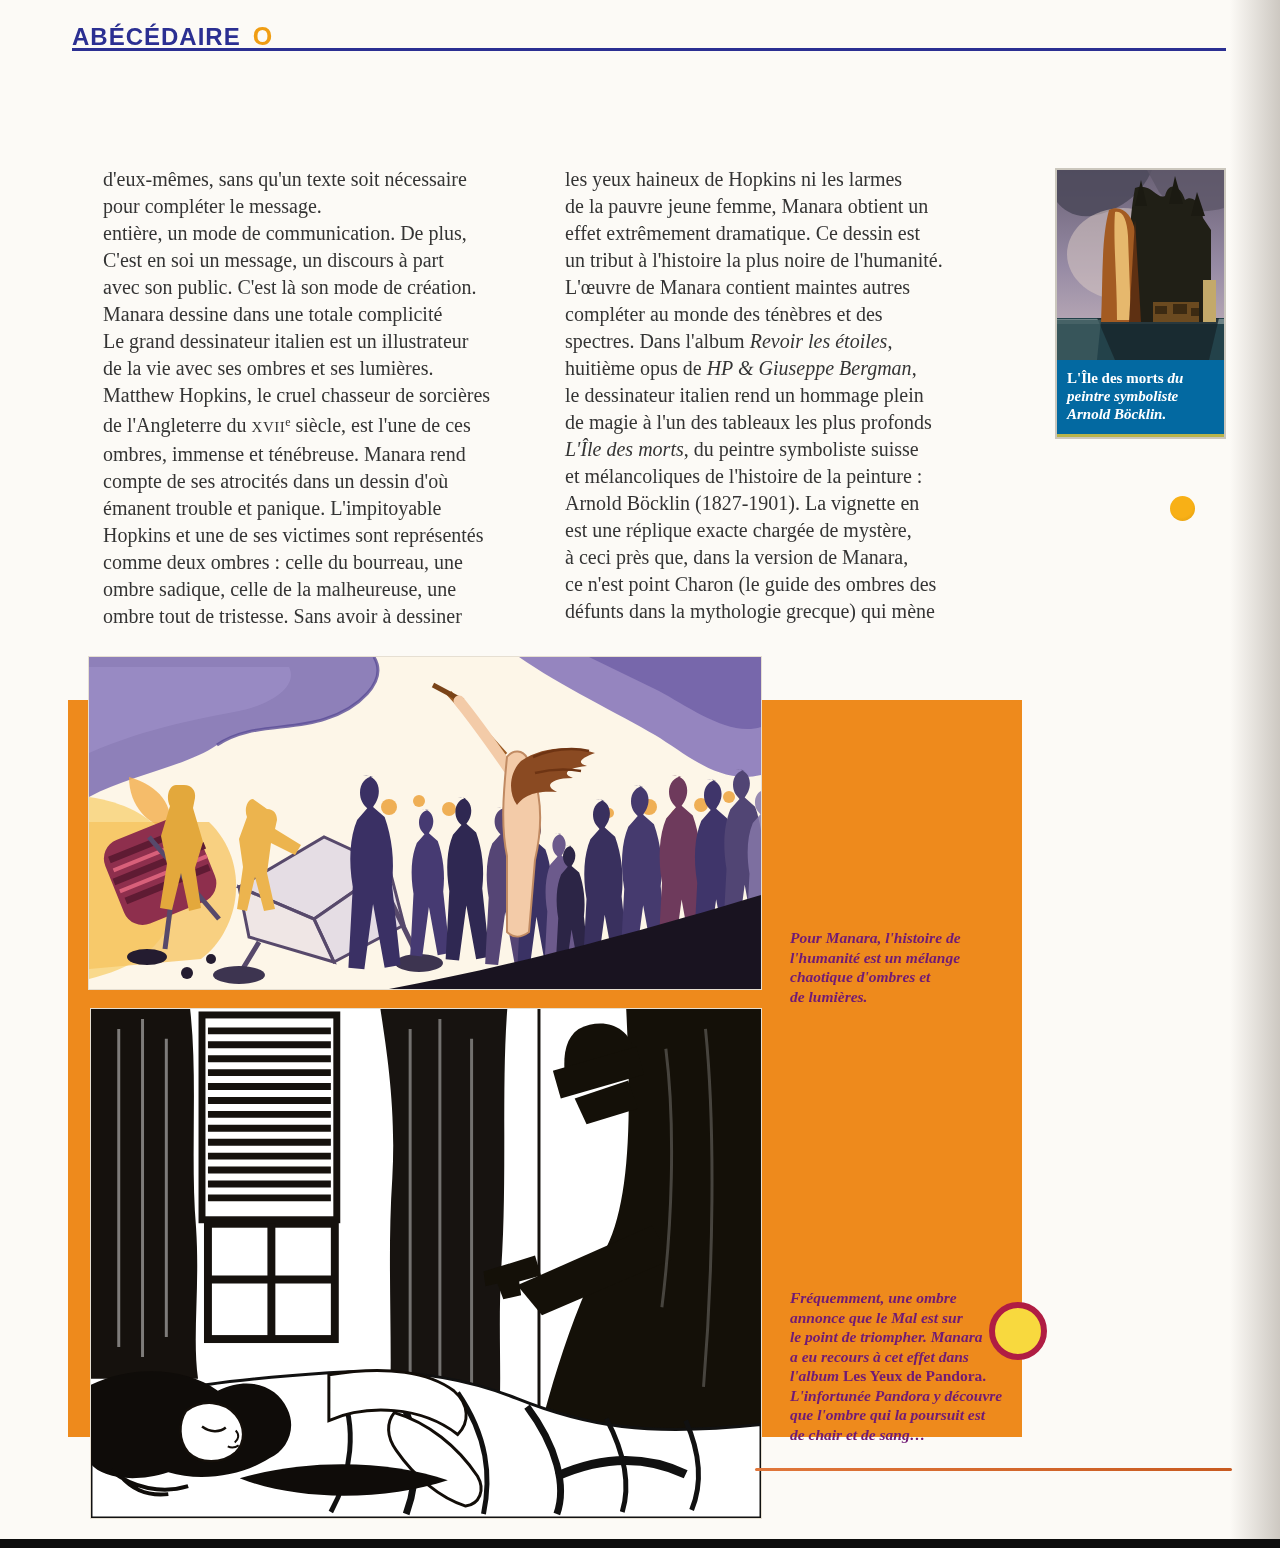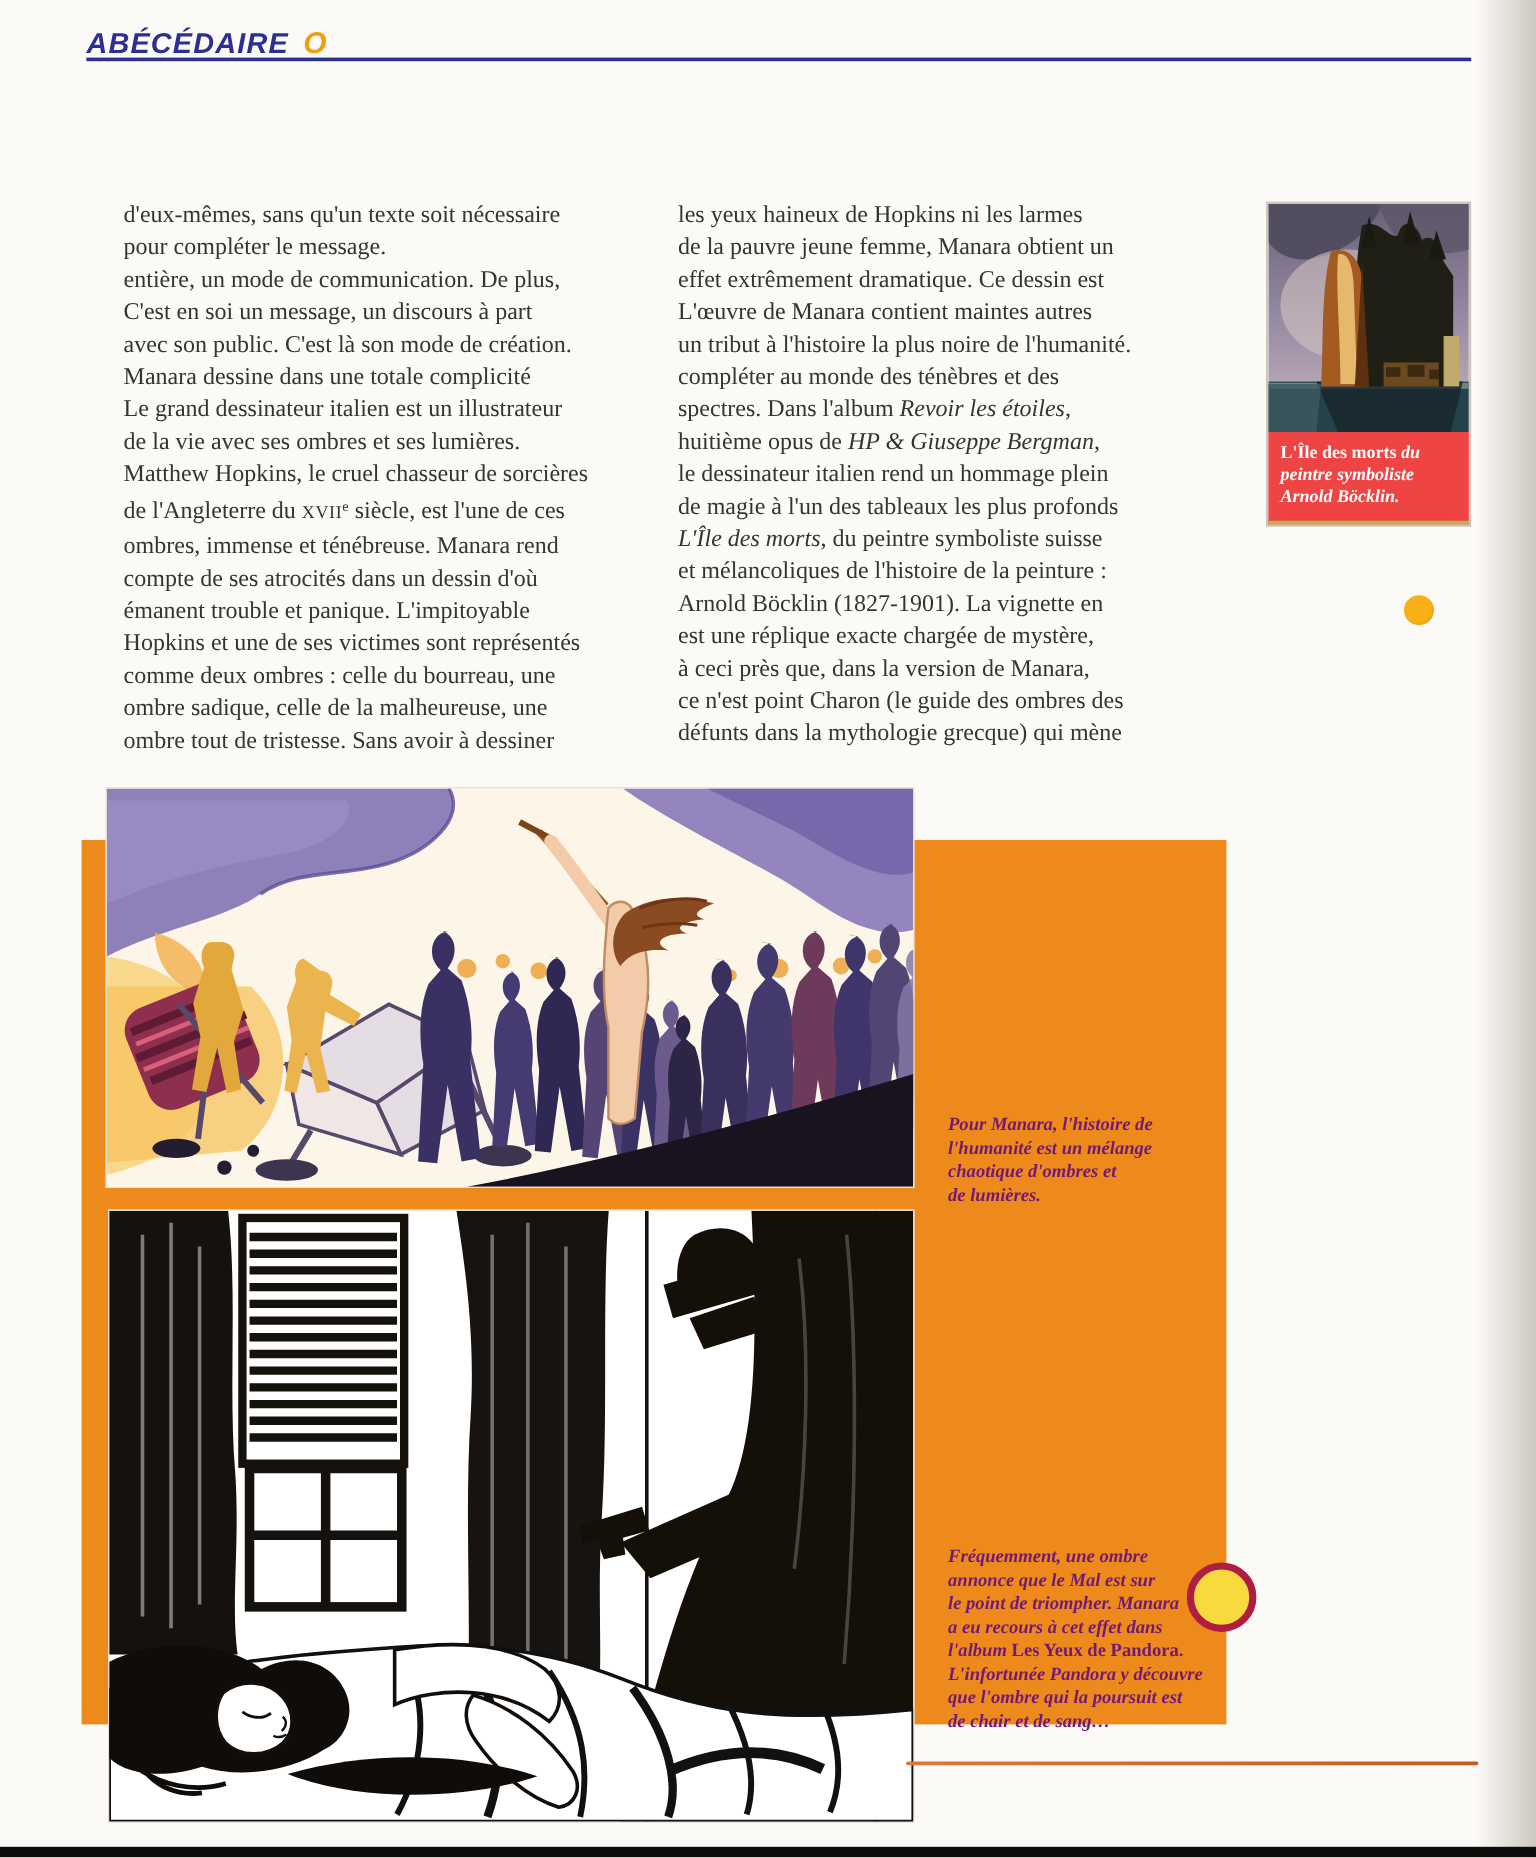--- a/index.html
+++ b/index.html
@@ -1,35 +1,35 @@
 <!DOCTYPE html>
 <html><head>
 <meta charset="utf-8">
 <style>
   html,body{margin:0;padding:0;background:#e8e6e2;}
   .page{position:relative;width:1280px;height:1548px;background:#fcfaf6;overflow:hidden;
         font-family:"Liberation Serif", serif;}
   
   .hdr{position:absolute;left:72px;top:22px;font-family:"Liberation Sans",sans-serif;
-       font-weight:bold;font-style:italic;font-size:24px;letter-spacing:1px;color:#2b2f92;}
+       font-weight:bold;font-size:24px;letter-spacing:1px;color:#2b2f92;}
   .hdr .letter{color:#f09d13;margin-left:12px;font-size:25px;}
   .hdr-rule{position:absolute;left:72px;top:48px;width:1154px;height:3px;background:#2b2f92;}
   
   .col{position:absolute;top:166px;width:480px;font-size:20px;line-height:27px;color:#343434;
        white-space:nowrap;}
   .col-left{left:70px;margin-left:33px;}
   .col-right{left:565px;}
   .tline span.i{font-style:italic;}
   .tline span.rm{font-style:normal;}
   .tline span.sc{font-size:15px;letter-spacing:0.5px;}
   .tline span.sup{font-size:12px;vertical-align:6px;}
   
   .side-card{position:absolute;left:1055px;top:168px;width:167px;border:2px solid #cbc7bd;}
   .side-card svg{display:block;}
-  .side-caption{background:#ef4444;color:#ffffff;padding:9px 8px 11px 10px;
+  .side-caption{background:#0369a1;color:#ffffff;padding:9px 8px 11px 10px;
                 font-size:15px;line-height:18px;font-weight:bold;font-style:italic;
                 border-bottom:3px solid #b9b44b;white-space:nowrap;}
   
   .dot{position:absolute;left:1170px;top:496px;width:25px;height:25px;border-radius:50%;
        background:radial-gradient(circle at 45% 40%, #f8b016 55%, #dc9a0e 100%);}
   .ring{position:absolute;left:989px;top:1302px;width:58px;height:58px;border-radius:50%;
         background:#f8d93e;border:6px solid #b01d43;box-sizing:border-box;}
   
   .orange-panel{position:absolute;left:68px;top:700px;width:954px;height:737px;background:#ee8a1c;}
   .art1{position:absolute;left:88px;top:656px;width:672px;height:332px;border:1px solid #e6dfd2;background:#fdf6e8;}
@@ -72,22 +72,22 @@
       <div class="tline"><span>émanent trouble et panique. L'impitoyable</span></div>
       <div class="tline"><span>Hopkins et une de ses victimes sont représentés</span></div>
       <div class="tline"><span>comme deux ombres : celle du bourreau, une</span></div>
       <div class="tline"><span>ombre sadique, celle de la malheureuse, une</span></div>
       <div class="tline"><span>ombre tout de tristesse. Sans avoir à dessiner</span></div>
     </div>
   <div class="col col-right">
       <div class="tline"><span>les yeux haineux de Hopkins ni les larmes</span></div>
       <div class="tline"><span>de la pauvre jeune femme, Manara obtient un</span></div>
       <div class="tline"><span>effet extrêmement dramatique. Ce dessin est</span></div>
+      <div class="tline"><span>un tribut à l'histoire la plus noire de l'humanité.</span></div>
       <div class="tline"><span>L'œuvre de Manara contient maintes autres</span></div>
-      <div class="tline"><span>un tribut à l'histoire la plus noire de l'humanité.</span></div>
       <div class="tline"><span>compléter au monde des ténèbres et des</span></div>
       <div class="tline"><span>spectres. Dans l'album </span><span class="i">Revoir les étoiles</span><span>,</span></div>
       <div class="tline"><span>huitième opus de </span><span class="i">HP &amp; Giuseppe Bergman</span><span>,</span></div>
       <div class="tline"><span>le dessinateur italien rend un hommage plein</span></div>
       <div class="tline"><span>de magie à l'un des tableaux les plus profonds</span></div>
       <div class="tline"><span class="i">L'Île des morts</span><span>, du peintre symboliste suisse</span></div>
       <div class="tline"><span>et mélancoliques de l'histoire de la peinture :</span></div>
       <div class="tline"><span>Arnold Böcklin (1827-1901). La vignette en</span></div>
       <div class="tline"><span>est une réplique exacte chargée de mystère,</span></div>
       <div class="tline"><span>à ceci près que, dans la version de Manara,</span></div>

